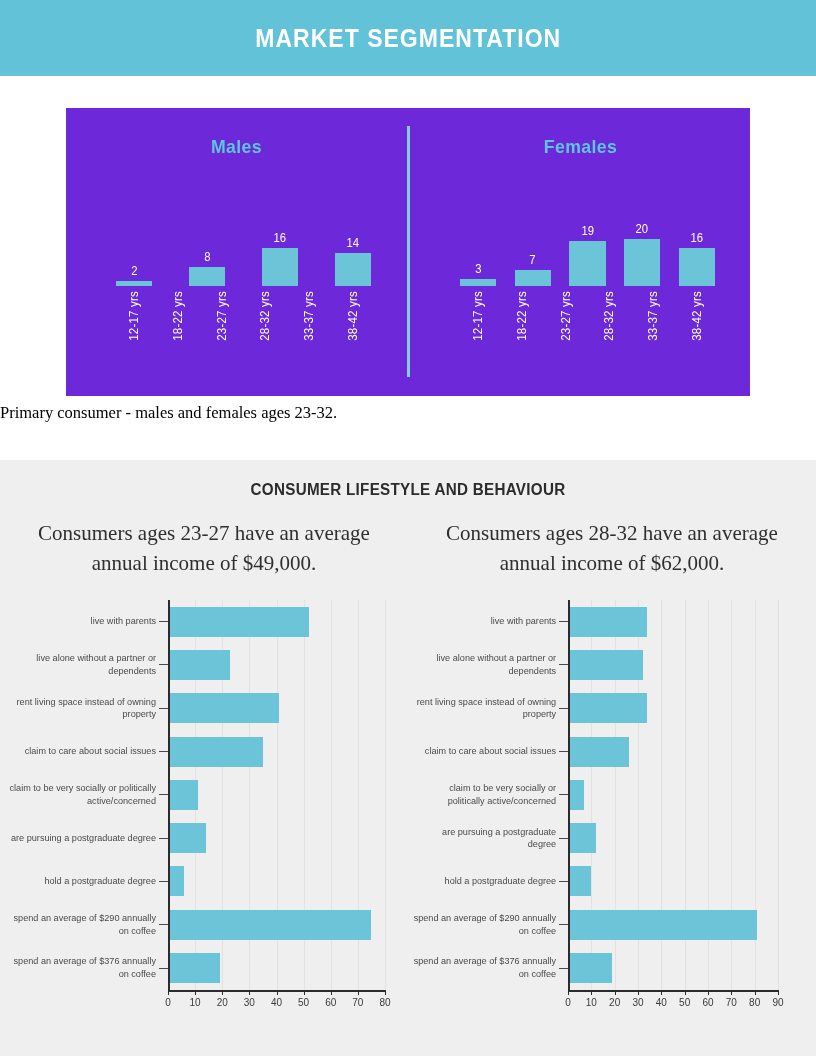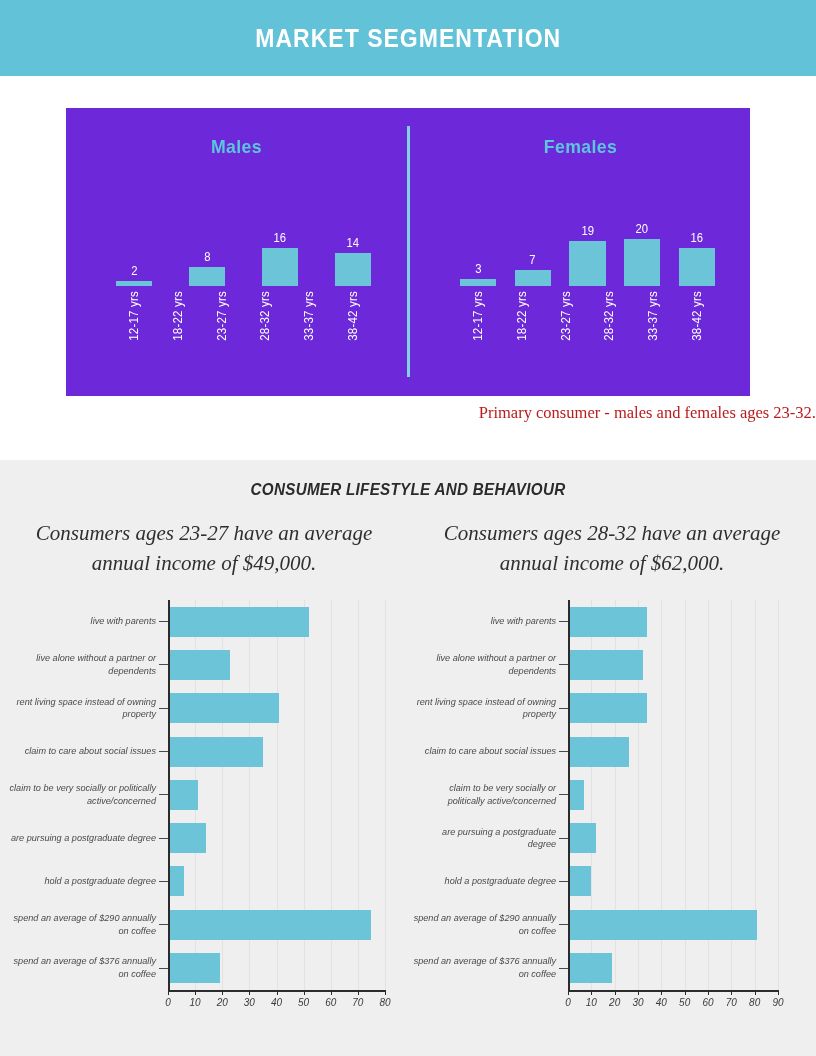--- a/index.html
+++ b/index.html
@@ -67,27 +67,27 @@
   }
   .vlabel-col{
     width:14.2%;display:flex;align-items:flex-start;justify-content:center;
   }
   .vlabel-txt{
     color:#ffffff;font-size:12px;white-space:nowrap;
     writing-mode:vertical-rl;transform:rotate(180deg) scaleY(0.96);
     letter-spacing:.2px;
   }
   .caption{
-    position:absolute;left:0;top:327px;width:816px;text-align:right;
+    position:absolute;left:0;top:327px;width:816px;text-align:left;
     font-family:"Liberation Serif", serif;
-    font-size:16.5px;color:#b91c1c;
+    font-size:16.5px;color:#000000;
   }
   
   .gray-section{
-    position:absolute;left:0;top:460px;width:816px;height:596px;background:#efefef;font-style:italic;
+    position:absolute;left:0;top:460px;width:816px;height:596px;background:#efefef;
   }
   .section-title{
     position:absolute;top:21px;width:100%;text-align:center;
     font-size:16px;font-weight:bold;color:#2b2b2b;letter-spacing:.3px;
     transform:scaleX(0.95);
   }
   .subtitles{
     position:absolute;top:58px;left:0;width:816px;display:flex;
   }
   .subtitle{

